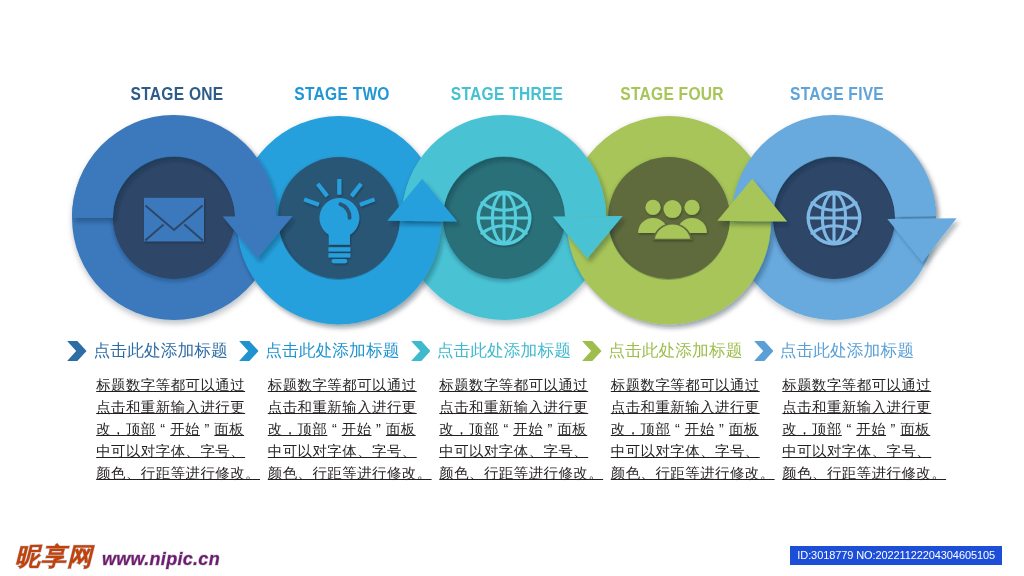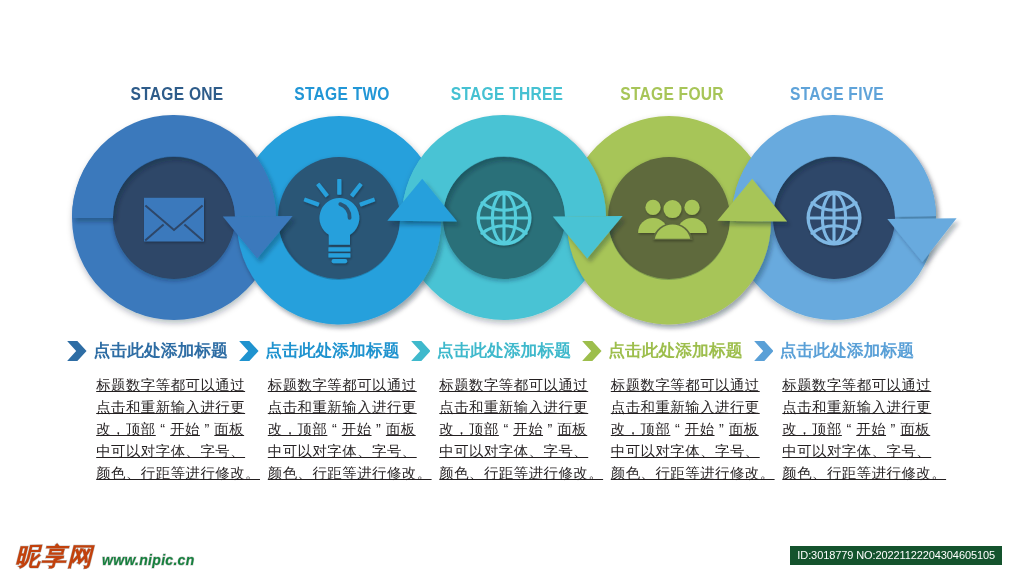--- a/index.html
+++ b/index.html
@@ -6,34 +6,34 @@
 html,body{margin:0;padding:0;background:#fff;}
 body{width:1024px;height:576px;overflow:hidden;
      font-family:"Liberation Sans",sans-serif;}
 #stage{position:relative;width:1024px;height:420px;background:#fff;}
 svg.diagram{position:absolute;left:0;top:0;width:1024px;height:576px;}
 .stitle{position:absolute;font-weight:bold;font-size:18px;letter-spacing:0.3px;
         white-space:nowrap;transform:translateX(-50%) scaleX(0.865);}
 .cap{position:absolute;top:338px;width:175px;}
 .caphead{display:flex;align-items:center;height:24px;}
 .chev{width:19.7px;height:20.4px;flex:0 0 auto;display:block;margin-top:3px;}
-.heading{font-weight:bold;font-size:16.8px;white-space:nowrap;margin-left:6.5px;
+.heading{font-weight:normal;font-size:16.8px;white-space:nowrap;margin-left:6.5px;
          letter-spacing:0px;}
 .bodytxt{margin-top:13px;margin-left:28.8px;font-size:14.4px;color:#231f20;letter-spacing:0.5px;
          width:150px;text-align:left;text-decoration:underline;}
 .bodyline{line-height:21.9px;white-space:nowrap;}
 .fw{display:inline-block;width:1em;text-align:center;}
 .wm{position:absolute;left:15px;top:543px;display:flex;align-items:baseline;}
 .wm-logo{font-size:25px;font-weight:bold;font-style:italic;color:#c2410c;
          -webkit-text-stroke:1.0px #c4c4c4;letter-spacing:1px;line-height:26px;
          paint-order:stroke fill;}
-.wm-url{font-size:14px;font-style:italic;font-weight:bold;color:#15803d;
+.wm-url{font-size:18px;font-style:italic;font-weight:bold;color:#701a75;
         -webkit-text-stroke:1.0px #c4c4c4;margin-left:9px;letter-spacing:0.3px;
         paint-order:stroke fill;}
-.fid{position:absolute;right:22px;top:545.5px;background:#14532d;color:#fff;
+.fid{position:absolute;right:22px;top:545.5px;background:#1d4ed8;color:#fff;
      font-size:11px;line-height:19px;padding:0 7px;white-space:nowrap;
      letter-spacing:-0.1px;}
 </style>
 </head>
 <body>
 
 <div id="stage">
   <svg class="diagram" viewBox="0 0 1024 576">
     <defs>
       <filter id="softdrop" x="-25%" y="-25%" width="155%" height="155%">

